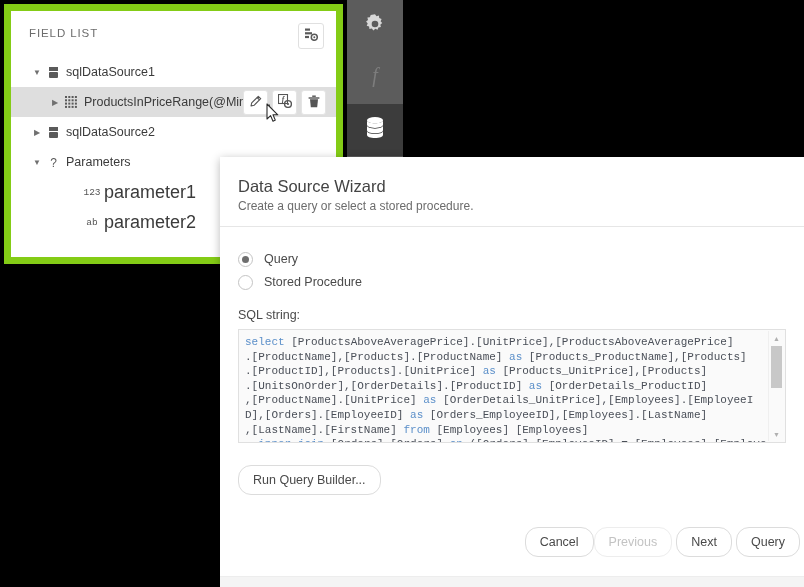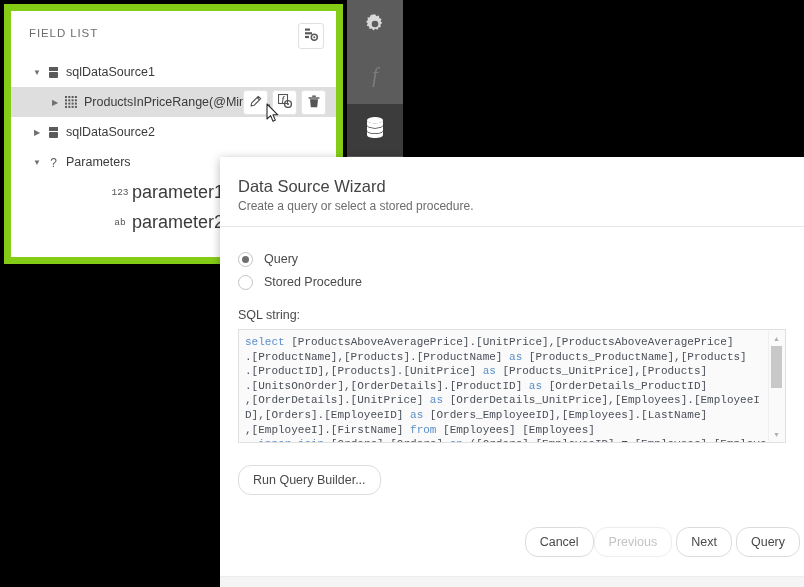--- a/index.html
+++ b/index.html
@@ -103,21 +103,21 @@
     background: #ffffff;
     border: 1px solid #e4e4e4;
     border-radius: 3px;
     display: flex;
     align-items: center;
     justify-content: center;
     cursor: pointer;
   }
   .indent-0 { padding-left: 20px; }
   .indent-1 { padding-left: 38px; }
-  .indent-2 { padding-left: 56px; margin-left: 44px; }
+  .indent-2 { padding-left: 72px; }
   .pname { font-size: 18px; color: #3b3b3b; }
   .ptype {
     font-family: "Liberation Mono", monospace;
     font-size: 9.5px;
     color: #555;
     width: 18px;
     min-width: 18px;
     text-align: center;
   }
 
@@ -489,23 +489,23 @@
         <span class="radio-label">Stored Procedure</span>
       </div>
 
       <div id="sql-label">SQL string:</div>
 
       <div id="sql-box">
         <div id="sql-text"><span class="kw">select </span><span>[ProductsAboveAveragePrice].[UnitPrice],[ProductsAboveAveragePrice]</span>
 <span>.[ProductName],[Products].[ProductName] </span><span class="kw">as </span><span>[Products_ProductName],[Products]</span>
 <span>.[ProductID],[Products].[UnitPrice] </span><span class="kw">as </span><span>[Products_UnitPrice],[Products]</span>
 <span>.[UnitsOnOrder],[OrderDetails].[ProductID] </span><span class="kw">as </span><span>[OrderDetails_ProductID]</span>
-<span>,[OrderDetails].[UnitPrice] </span><span class="kw">as </span><span>[OrderDetails_UnitPrice],[Employees].[EmployeeI</span>
+<span>,[ProductName].[UnitPrice] </span><span class="kw">as </span><span>[OrderDetails_UnitPrice],[Employees].[EmployeeI</span>
 <span>D],[Orders].[EmployeeID] </span><span class="kw">as </span><span>[Orders_EmployeeID],[Employees].[LastName]</span>
-<span>,[EmployeeI].[FirstName] </span><span class="kw">from </span><span>[Employees] [Employees]</span>
+<span>,[LastName].[FirstName] </span><span class="kw">from </span><span>[Employees] [Employees]</span>
 <span>  </span><span class="kw">inner join </span><span>[Orders] [Orders] </span><span class="kw">on </span><span>([Orders].[EmployeeID] = [Employees].[Employe</span></div>
         <div id="sql-scrollbar">
           <div class="sb-arrow">▲</div>
           <div id="sb-thumb"></div>
           <div class="sb-arrow" style="position:absolute;bottom:0;left:0;right:0;">▼</div>
         </div>
       </div>
 
       <div id="run-query-builder" class="btn">Run Query Builder...</div>
 

